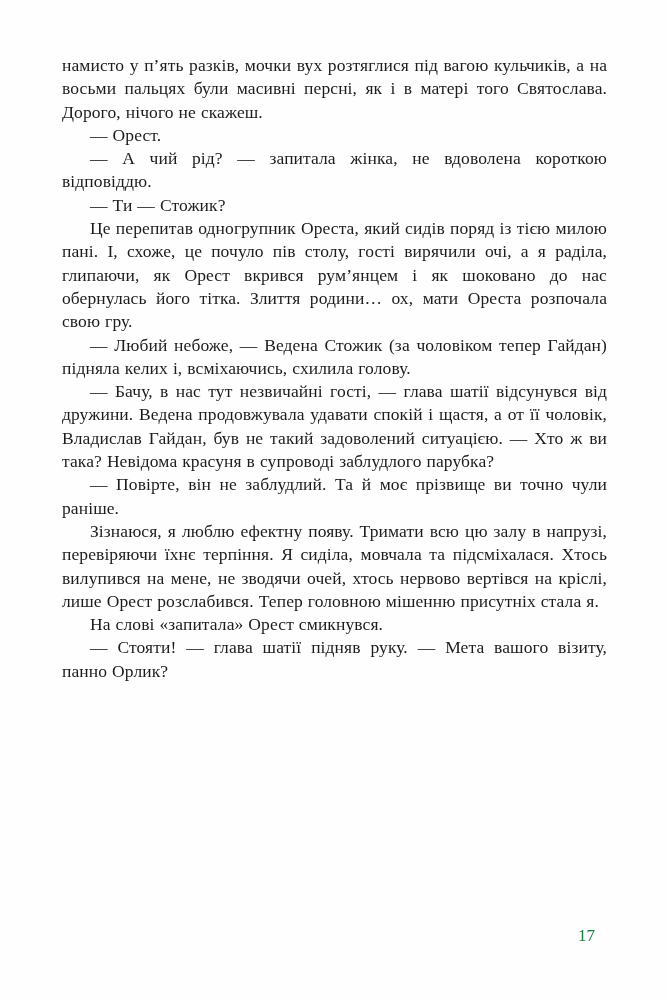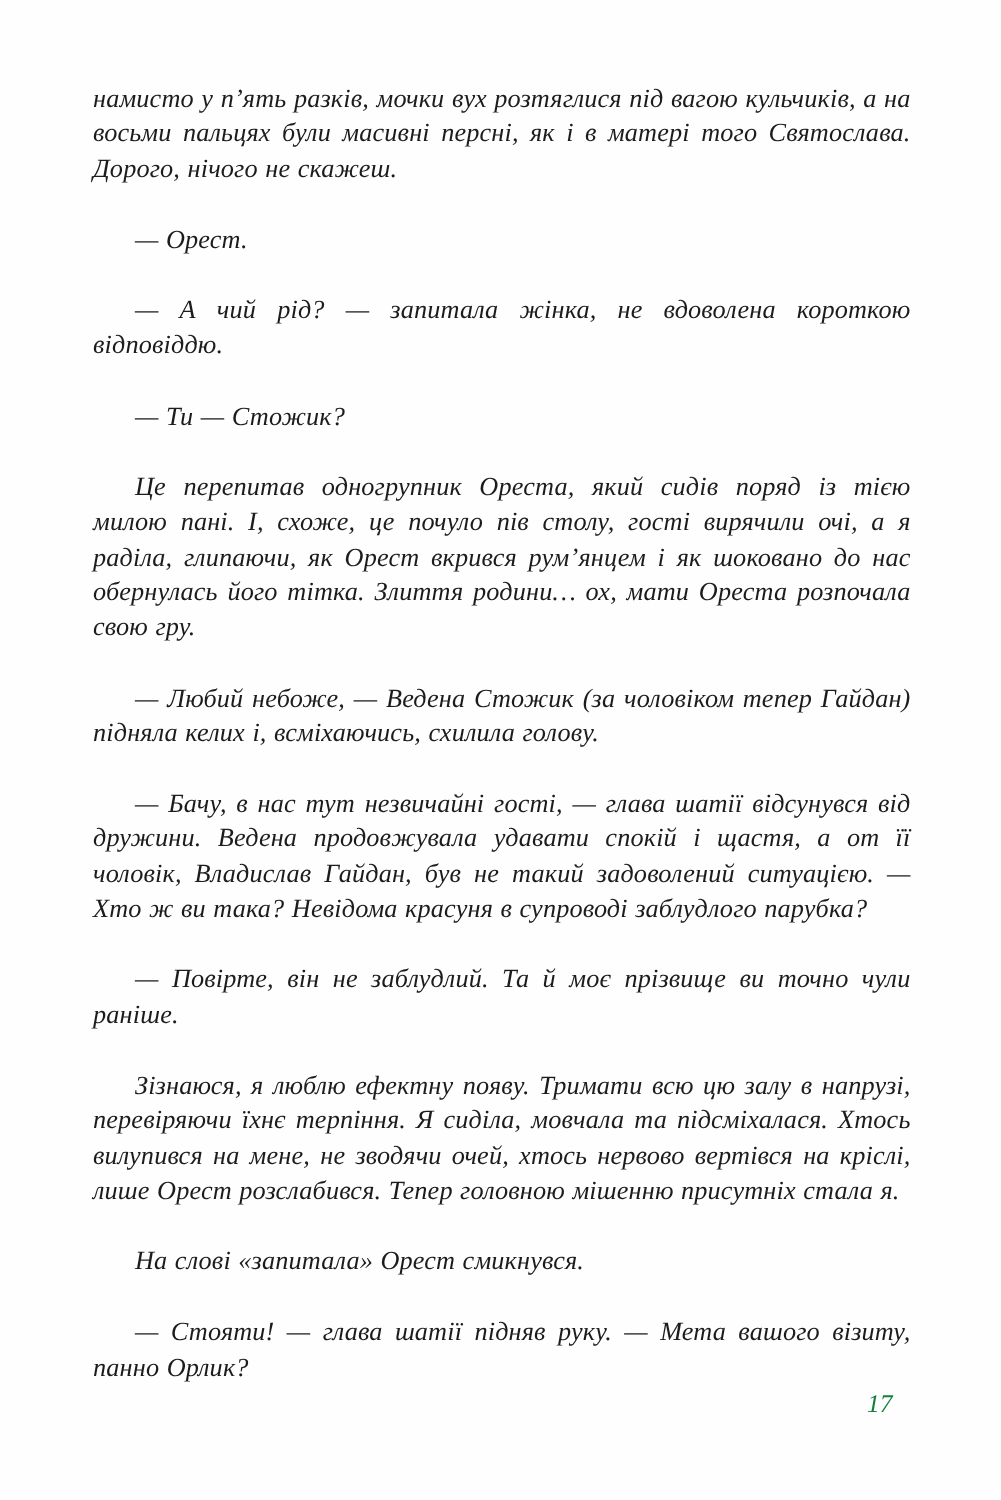--- a/index.html
+++ b/index.html
@@ -9,39 +9,37 @@
   }
   .page {
     position: relative;
     width: 667px;
     height: 1000px;
     background: #fefefe;
     box-sizing: border-box;
     overflow: hidden;
     font-family: "Liberation Serif", "DejaVu Serif", serif;
     color: #1c1c1c;
-    font-style: italic;
   }
   .text-block {
     position: absolute;
     top: 54px;
     left: 62px;
     width: 545px;
   }
   .para {
     margin: 0;
     text-align: justify;
     font-size: 17.5px;
     line-height: 23.3px;
     letter-spacing: 0.1px;
     word-spacing: 0.5px;
   }
   .para.indent {
     text-indent: 28px;
-    margin-top: 24px;
   }
   .page-number {
     position: absolute;
     right: 72px;
     bottom: 56px;
     font-size: 17px;
     line-height: 1;
     color: #15803d;
   }
 </style>

